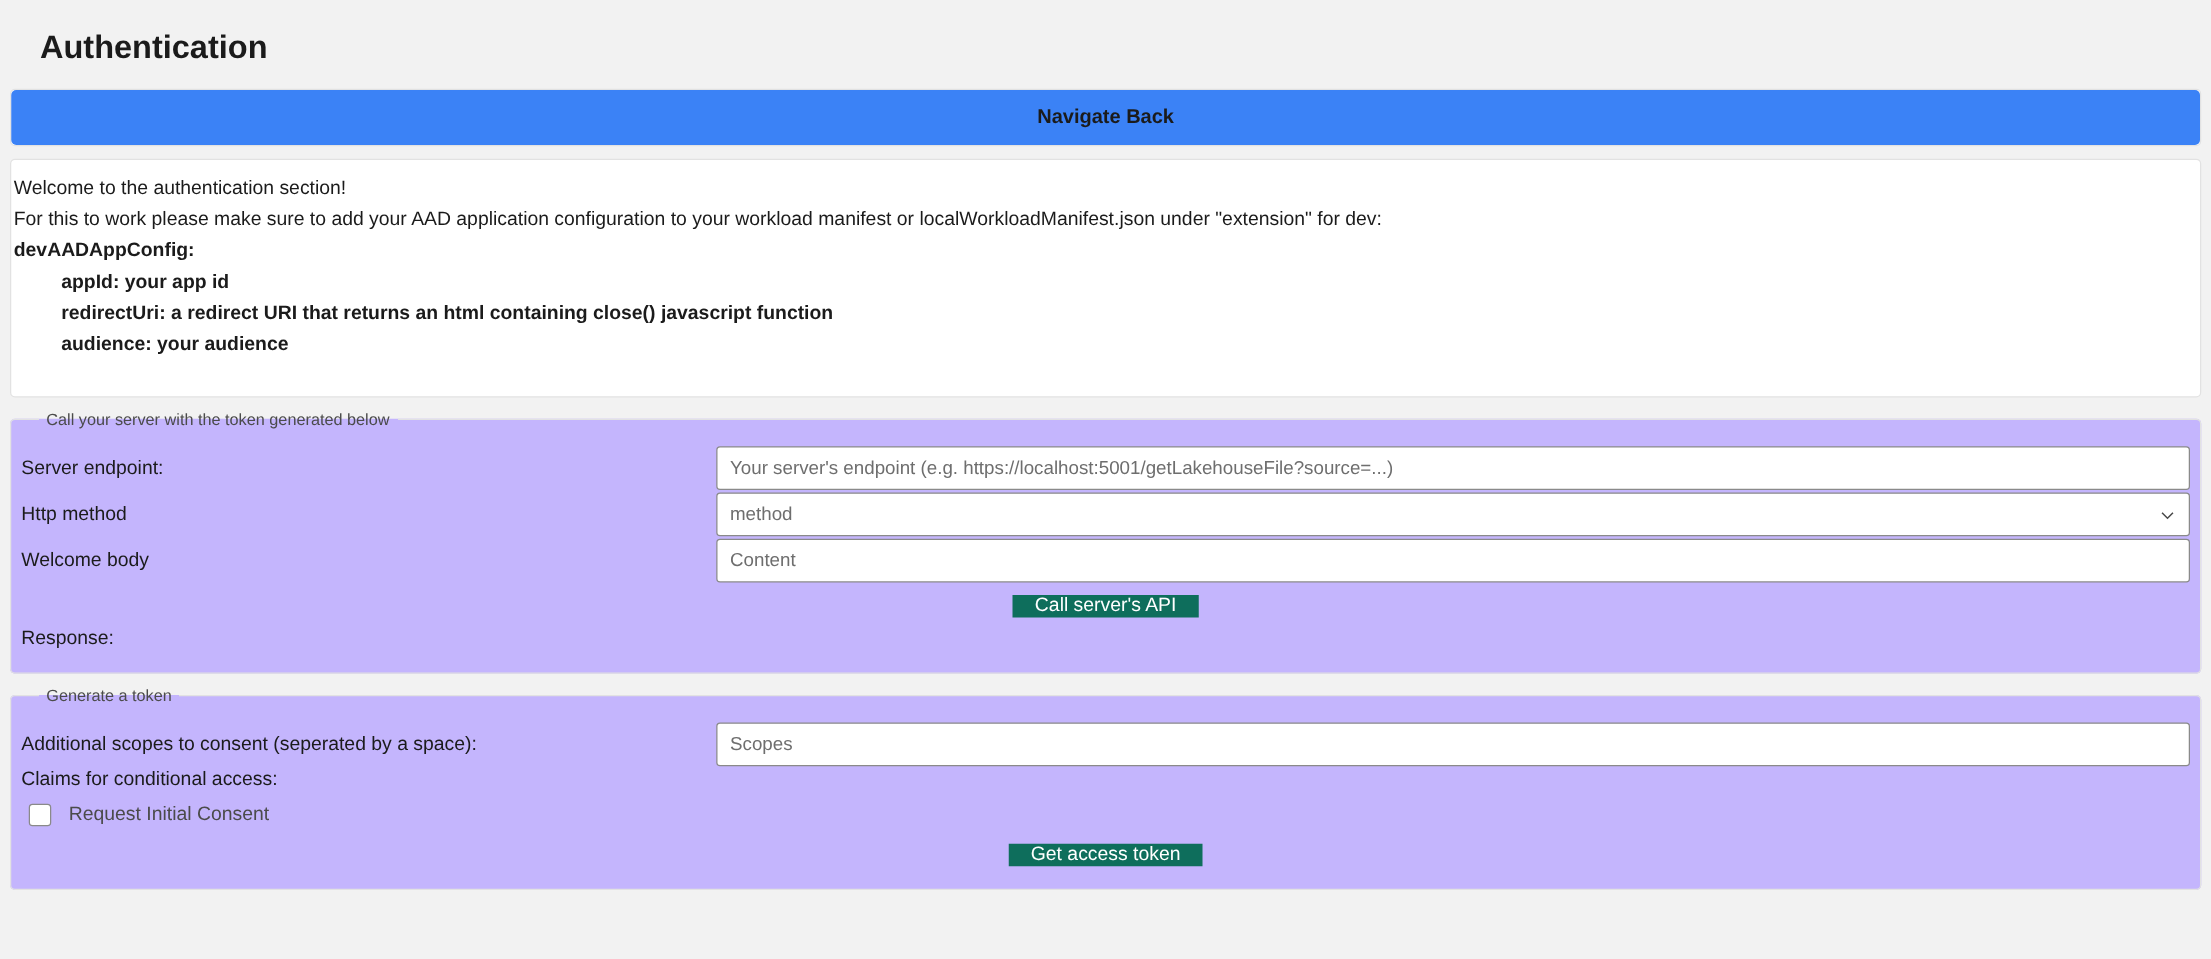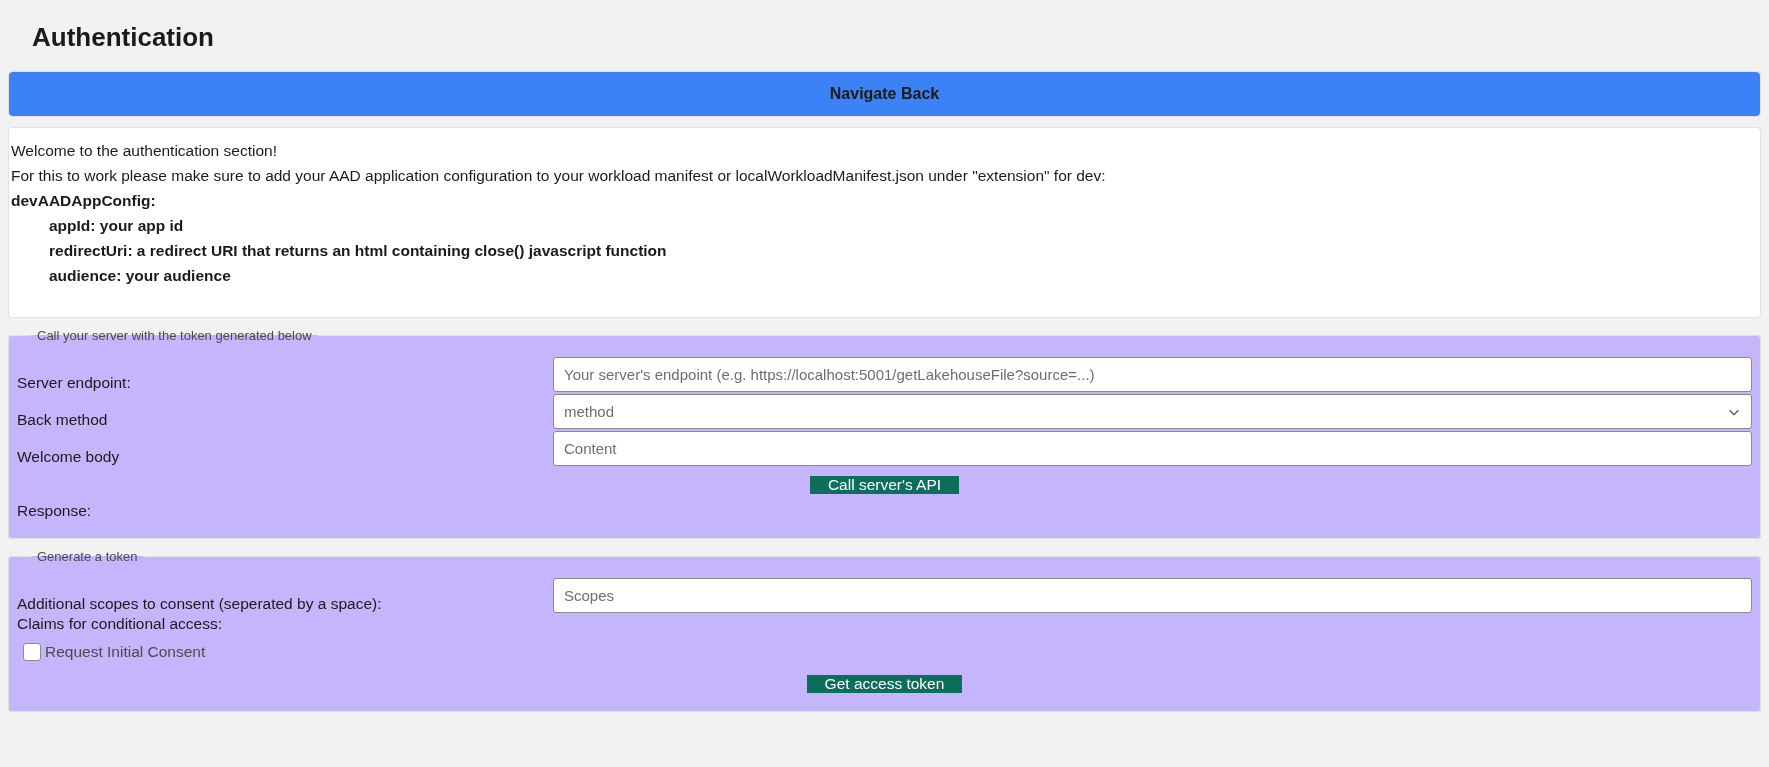--- a/index.html
+++ b/index.html
@@ -56,22 +56,23 @@
   }
   fieldset.group legend {
     font-size: 13px;
     color: #4b4b4b;
     padding: 0 6px;
     margin-left: 18px;
   }
 
   .form-row {
     display: flex;
-    align-items: flex-end;
+    align-items: center;
     margin: 2px 0;
+    gap: 20px;
   }
   .form-label {
     flex: 0 0 512px;
     padding-left: 4px;
     font-size: 15.5px;
     color: #1b1b1b;
   }
   .form-control {
     flex: 1;
     margin-right: 4px;
@@ -119,21 +120,21 @@
     cursor: pointer;
   }
   .response-line {
     padding: 4px 4px 4px 4px;
     font-size: 15.5px;
   }
 
   .check-row {
     display: flex;
     align-items: flex-start;
-    gap: 4px;
+    gap: 14px;
     padding: 8px 0 4px 10px;
   }
   .checkbox {
     width: 18px; height: 18px;
     border: 1.5px solid #8a8a8a;
     border-radius: 3px;
     background: #fff;
     cursor: pointer;
   }
   .check-label {
@@ -165,21 +166,21 @@
     <legend>Call your server with the token generated below</legend>
 
     <div class="form-row">
       <div class="form-label">Server endpoint:</div>
       <div class="form-control">
         <input class="text-input" type="text" placeholder="Your server's endpoint (e.g. https://localhost:5001/getLakehouseFile?source=...)" style="">
       </div>
     </div>
 
     <div class="form-row">
-      <div class="form-label">Back method</div>
+      <div class="form-label">Http method</div>
       <div class="form-control">
         <div class="select-box">
           <span>method</span>
           <span class="chevron">
             <svg viewBox="0 0 16 16">
                 <polyline points="3,6 8,11 13,6"></polyline>
               </svg>
           </span>
         </div>
       </div>

